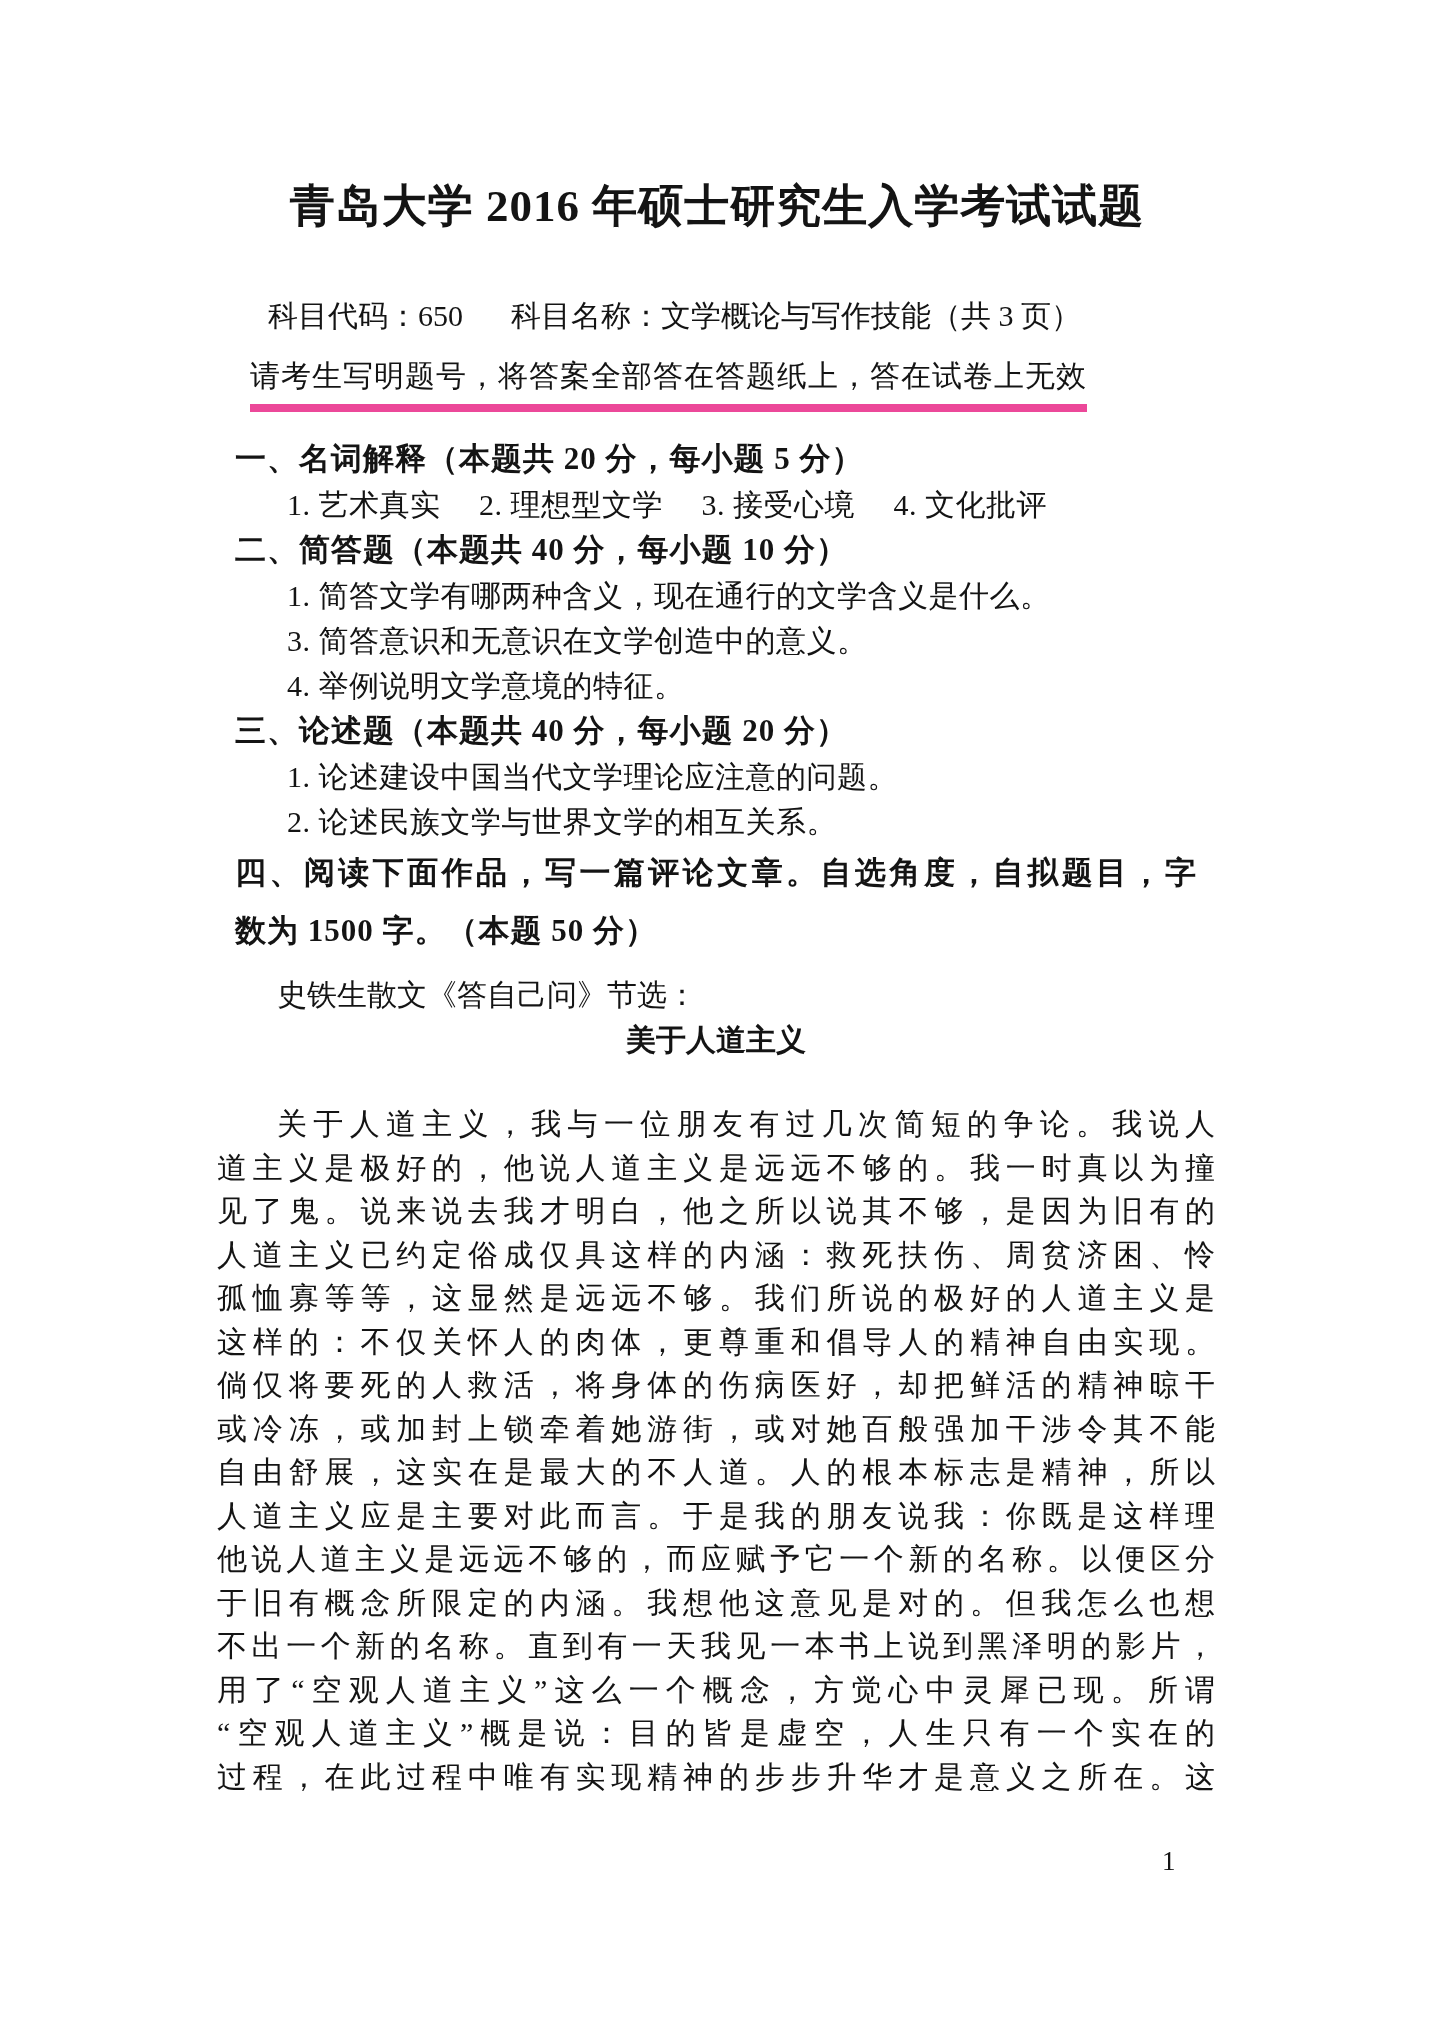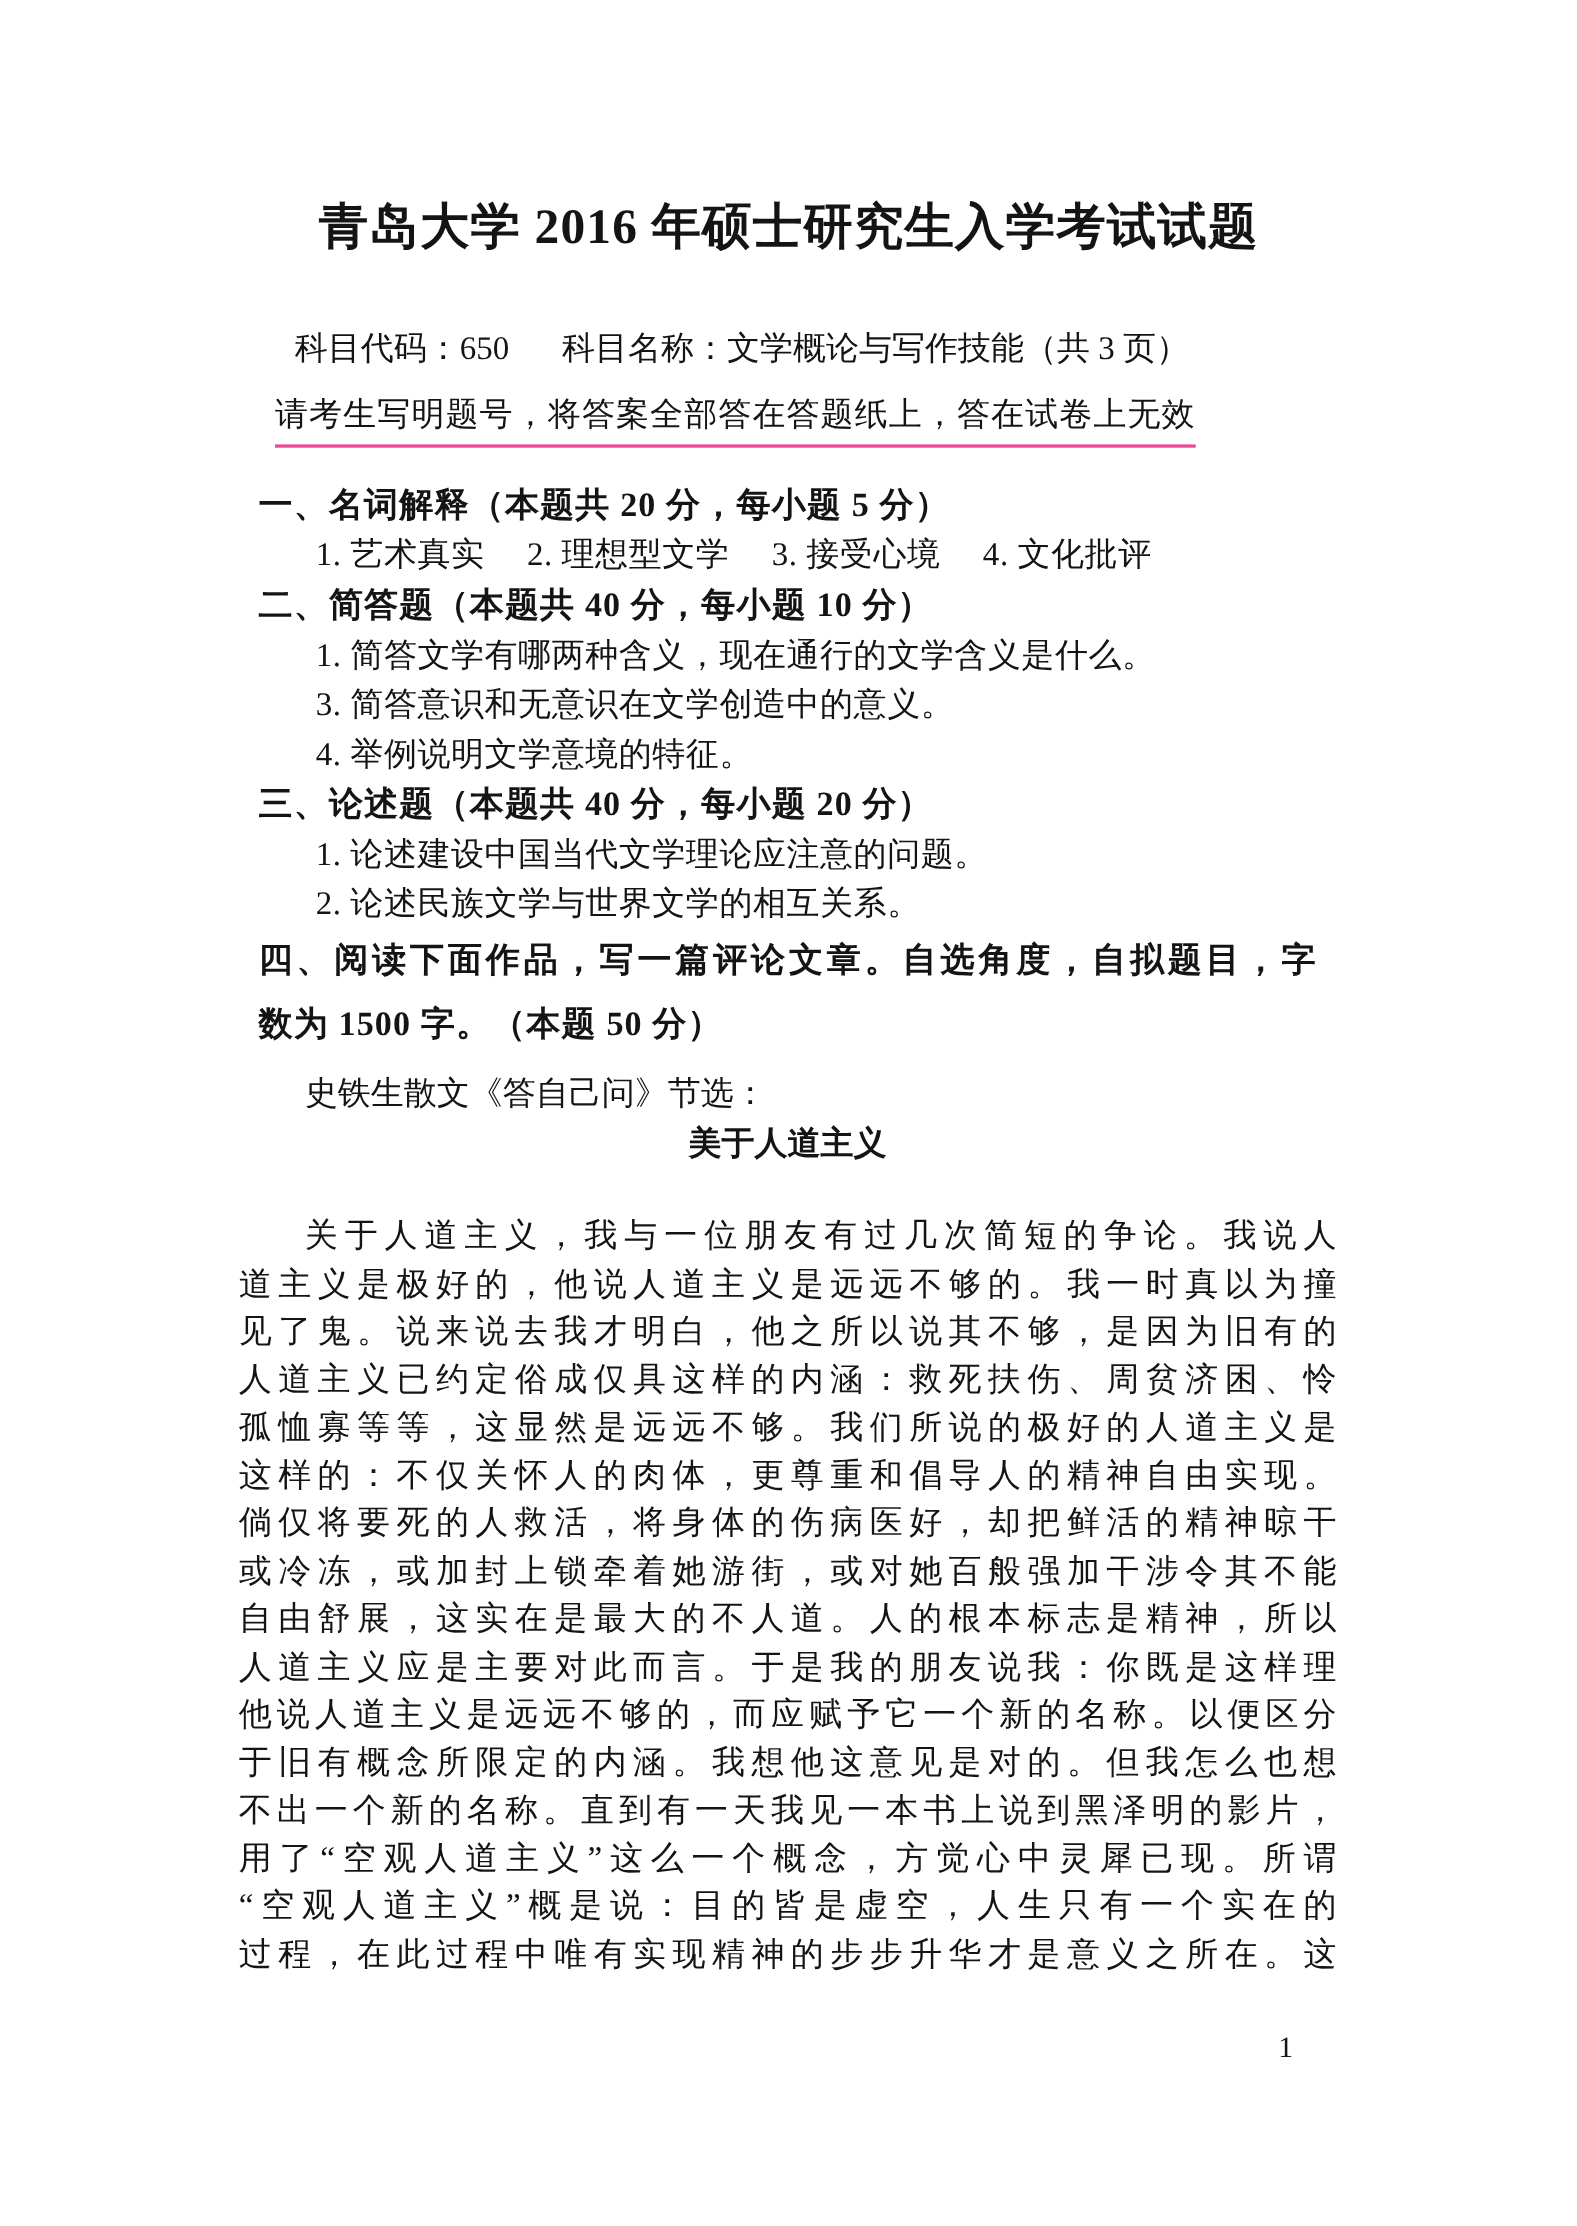--- a/index.html
+++ b/index.html
@@ -30,21 +30,21 @@
     font-size: 30px;
     white-space: nowrap;
   }
   .meta .code { margin-right: 48px; }
   .notice {
     position: absolute;
     left: 250px;
     top: 356px;
     font-size: 30px;
     white-space: nowrap;
-    border-bottom: 3px solid #ec4899;
+    border-bottom: 8px solid #ec4899;
     padding-bottom: 7px;
     letter-spacing: 1px;
   }
   .body {
     position: absolute;
     left: 235px;
     top: 436px;
     width: 962px;
     font-size: 30px;
   }

